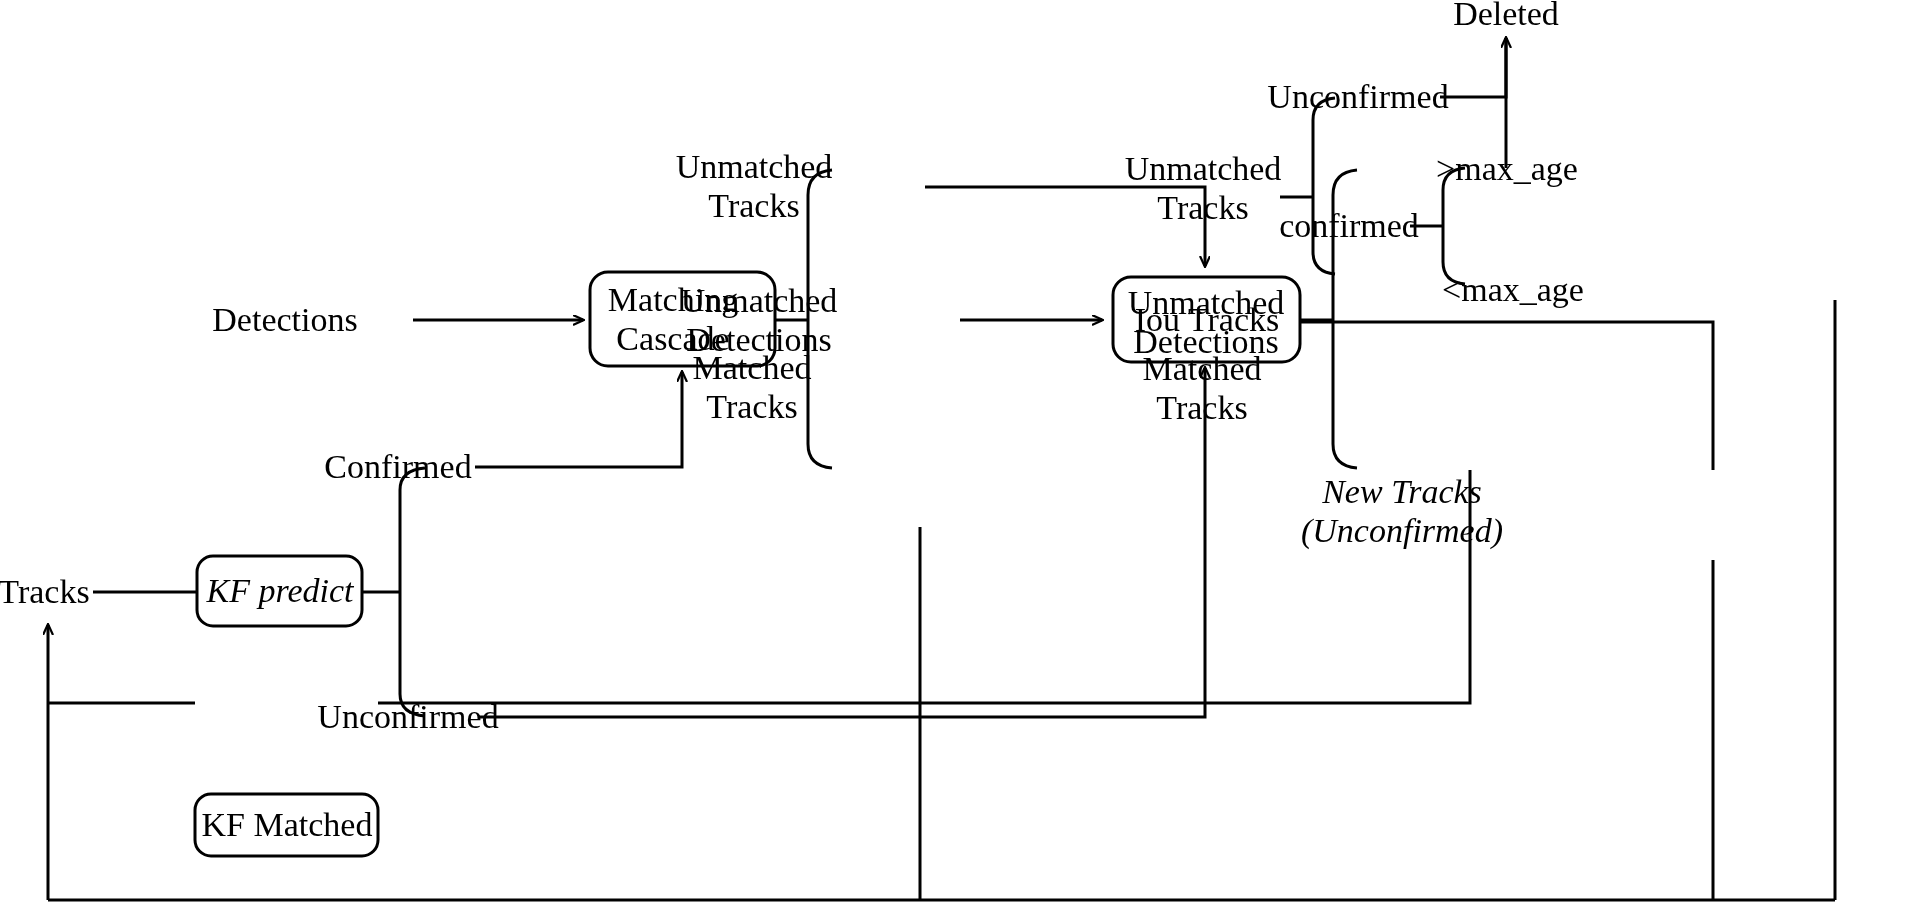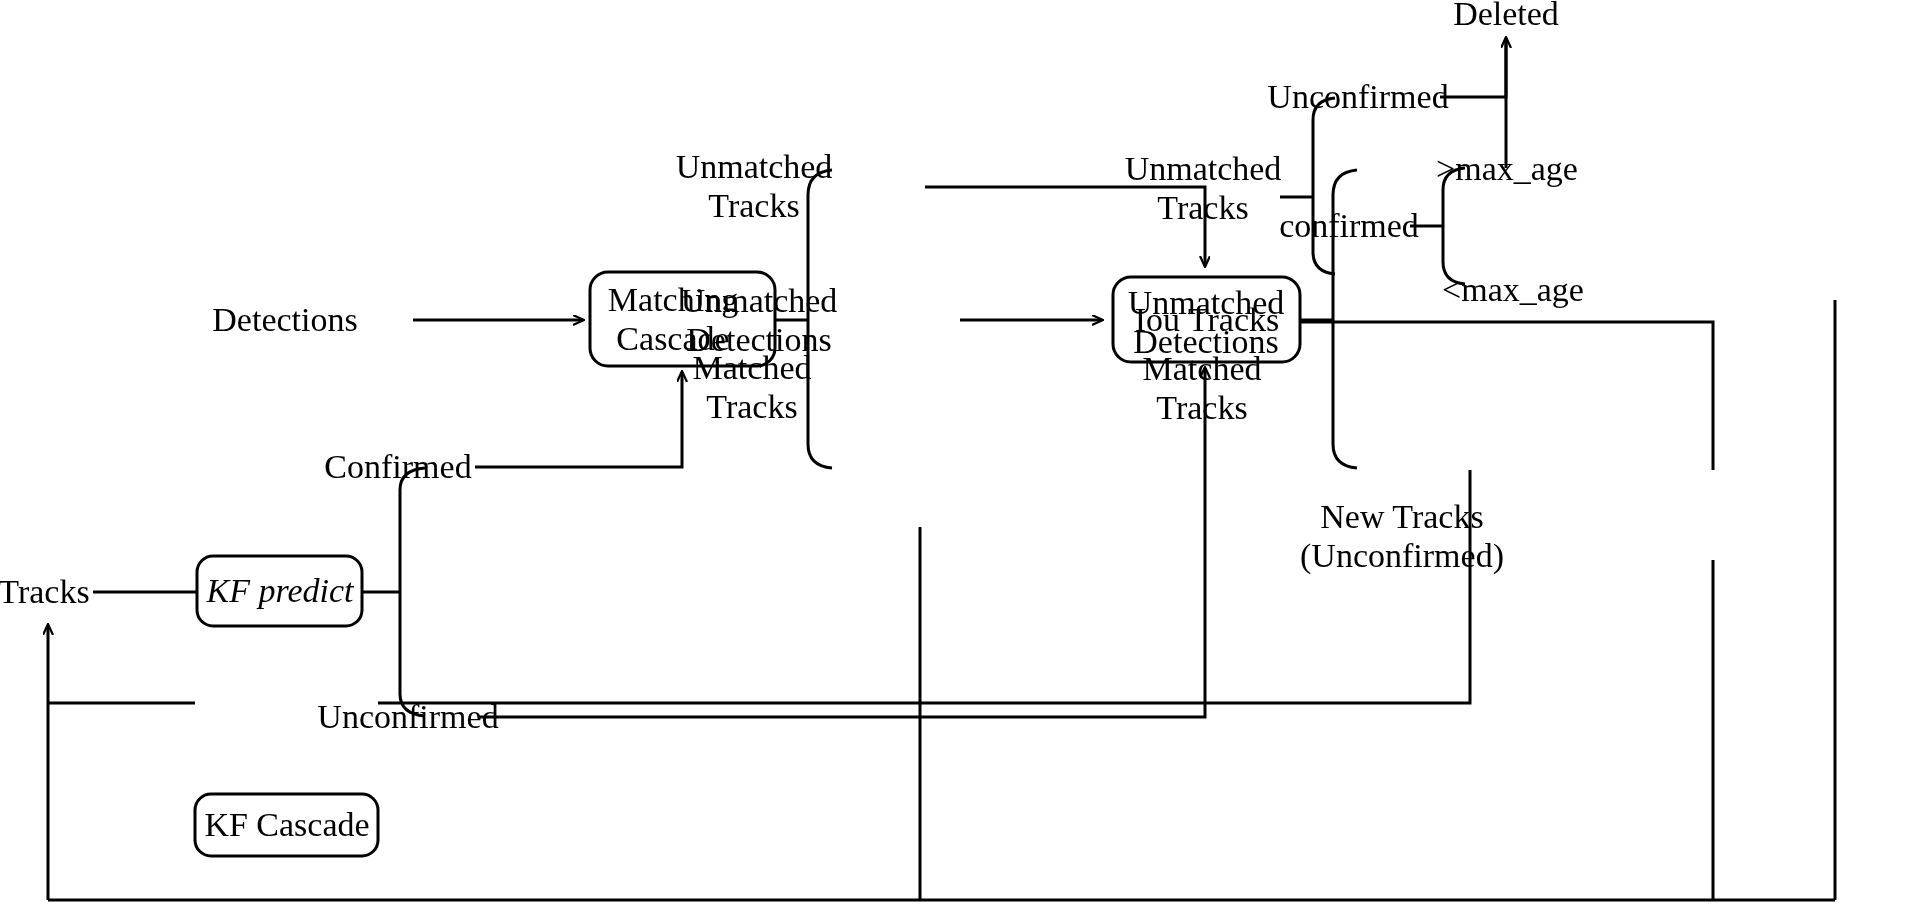--- a/index.html
+++ b/index.html
@@ -107,21 +107,21 @@
       <rect x="1113" y="277" width="187" height="85" rx="18" ry="18"></rect>
       <rect x="197" y="556" width="165" height="70" rx="16" ry="16"></rect>
       <rect x="195" y="794" width="183" height="62" rx="16" ry="16"></rect>
     </g>
   </svg>
 
   <div class="boxlabel" style="left:673px; top:319px;">Matching
 Cascade</div>
   <div class="boxlabel" style="left:1207px; top:320px;">Iou Tracks</div>
   <div class="boxlabel" style="left:280px; top:591px;font-style:italic;">KF predict</div>
-  <div class="boxlabel" style="left:287px; top:825px;">KF Cascade</div>
+  <div class="boxlabel" style="left:287px; top:825px;">KF Matched</div>
 
   <div class="lbl" style="left:285px; top:320px;">Detections</div>
   <div class="lbl" style="left:44px; top:592px;">Tracks</div>
 
   <div class="lbl" style="left:398px; top:467px;">Confirmed</div>
   <div class="lbl" style="left:408px; top:717px;">Unconfirmed</div>
 
   <div class="lbl" style="left:754px; top:186px;">Unmatched
 Tracks</div>
   <div class="lbl" style="left:759px; top:320px;">Unmatched
@@ -136,16 +136,16 @@
   <div class="lbl" style="left:1202px; top:388px;">Matched
 Tracks</div>
 
   <div class="lbl" style="left:1358px; top:97px;">Unconfirmed</div>
   <div class="lbl" style="left:1349px; top:226px;">confirmed</div>
 
   <div class="lbl" style="left:1507px; top:169px;">&gt;max_age</div>
   <div class="lbl" style="left:1513px; top:290px;">&lt;max_age</div>
 
   <div class="lbl" style="left:1506px; top:14px;">Deleted</div>
-  <div class="lbl" style="left:1402px; top:536px;">New Tracks
+  <div class="lbl" style="left:1402px; top:511px;font-style:italic;">New Tracks
 (Unconfirmed)</div>
 
 </div>
 
 </body></html>

